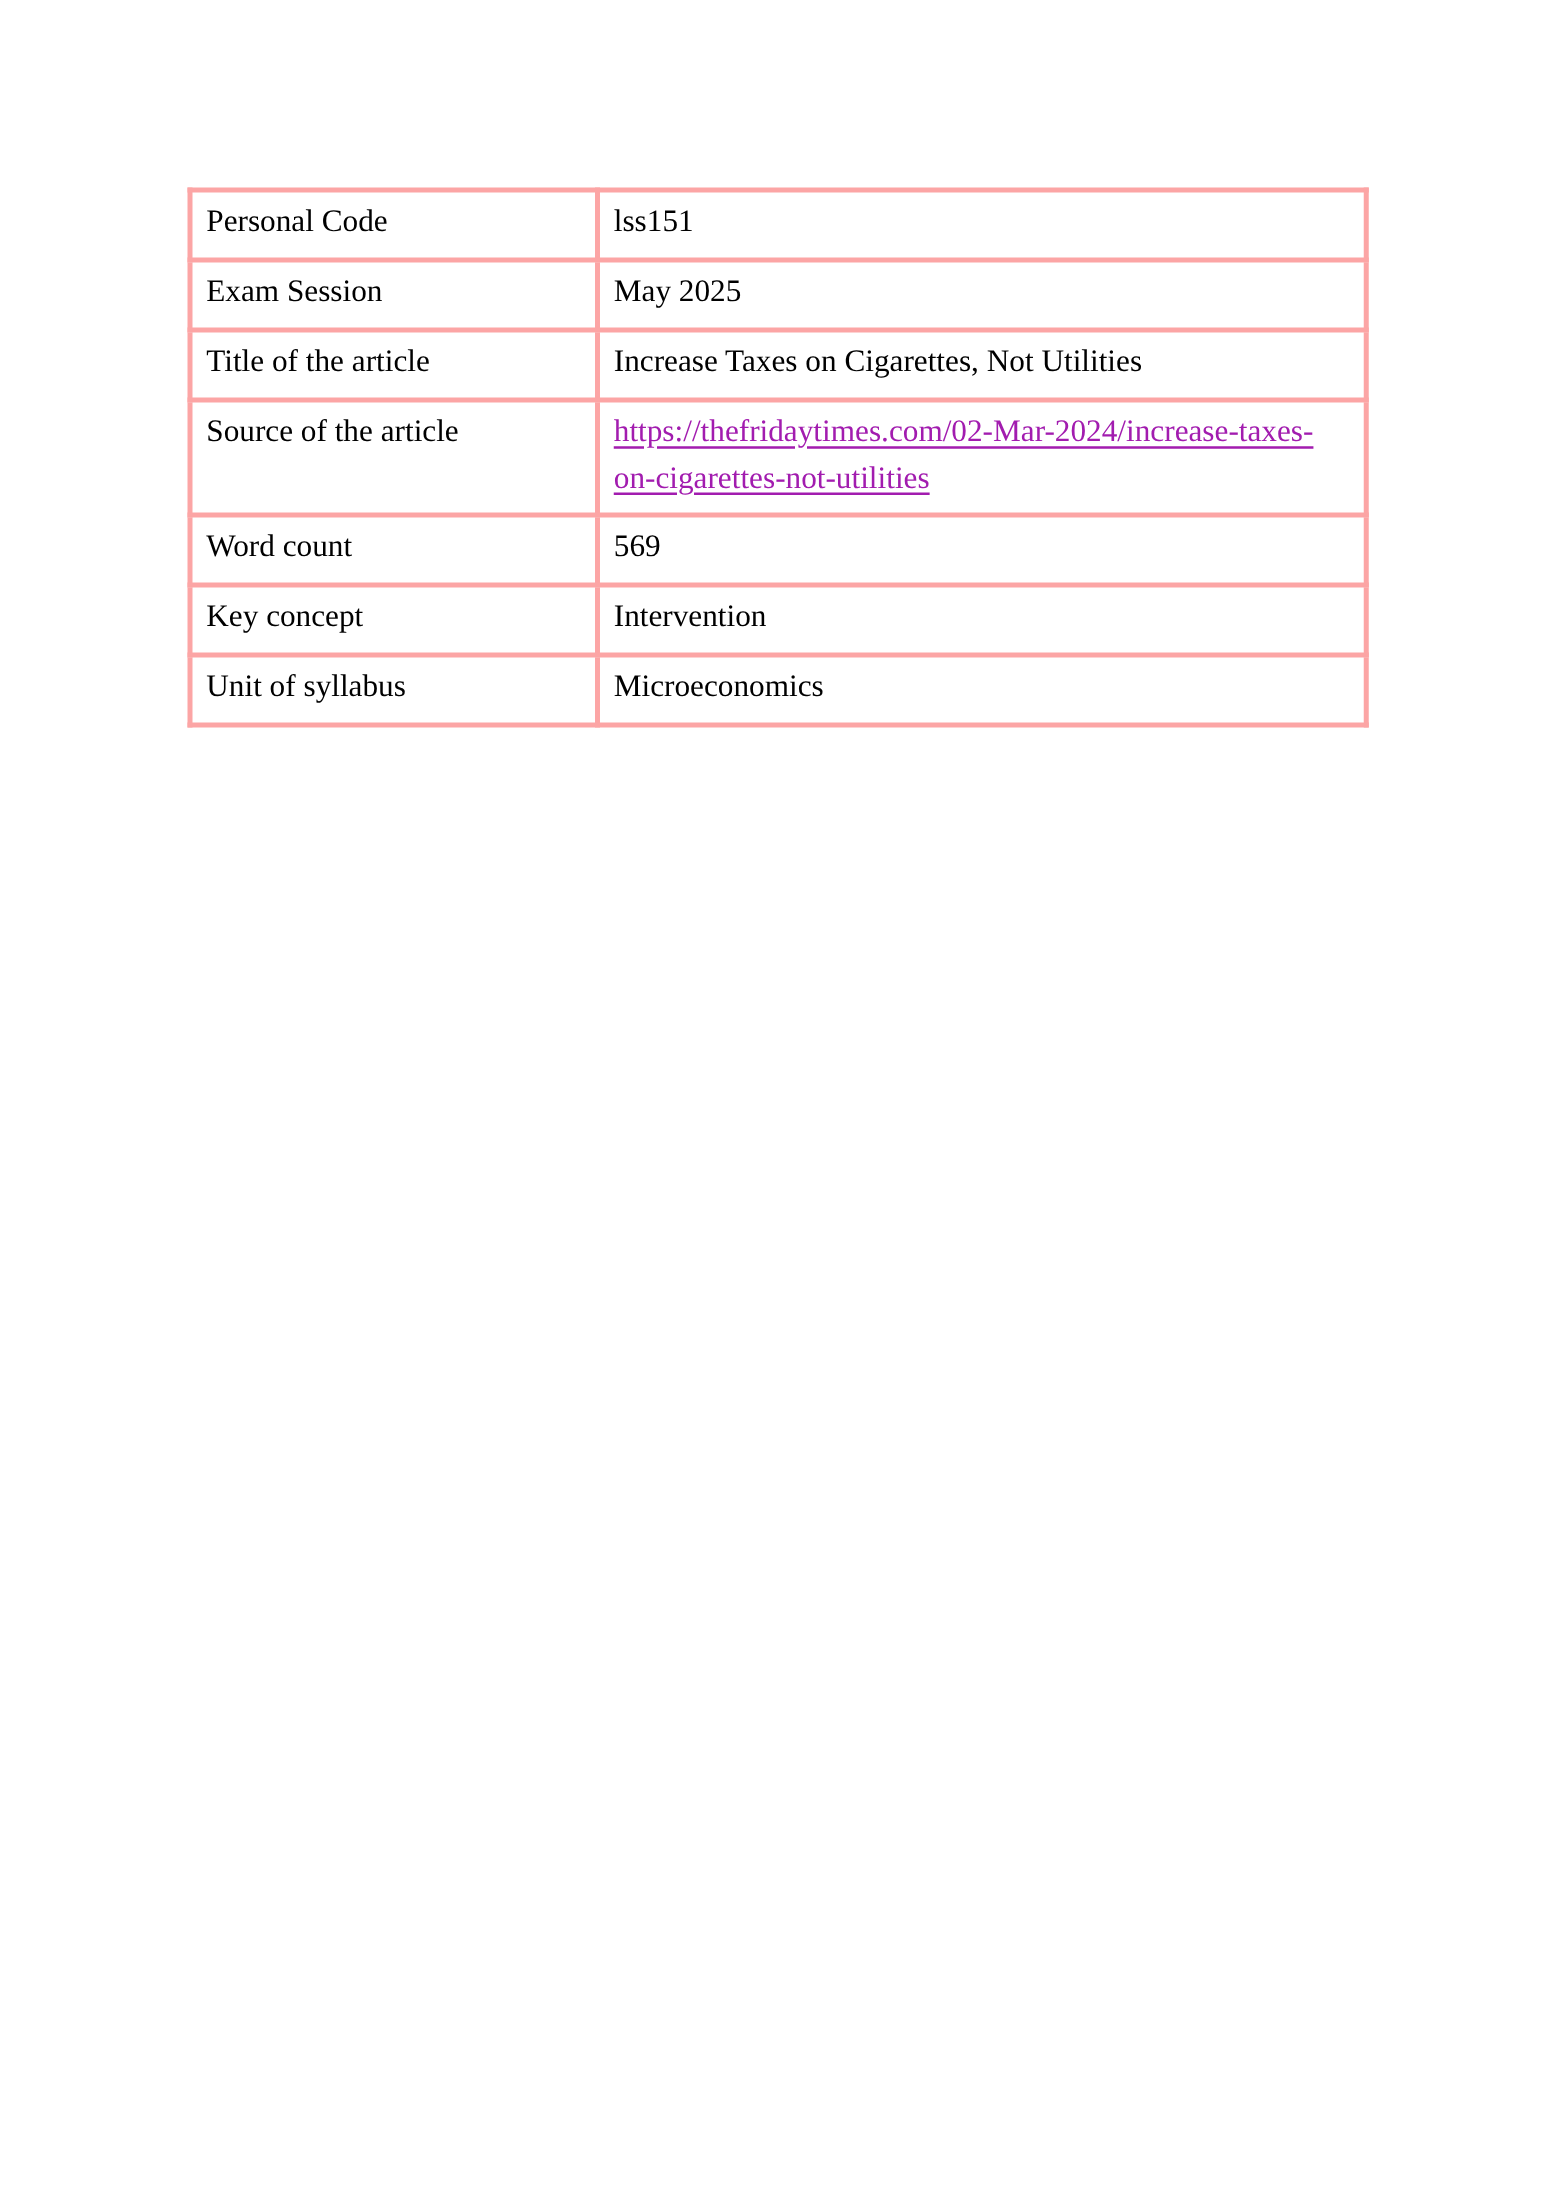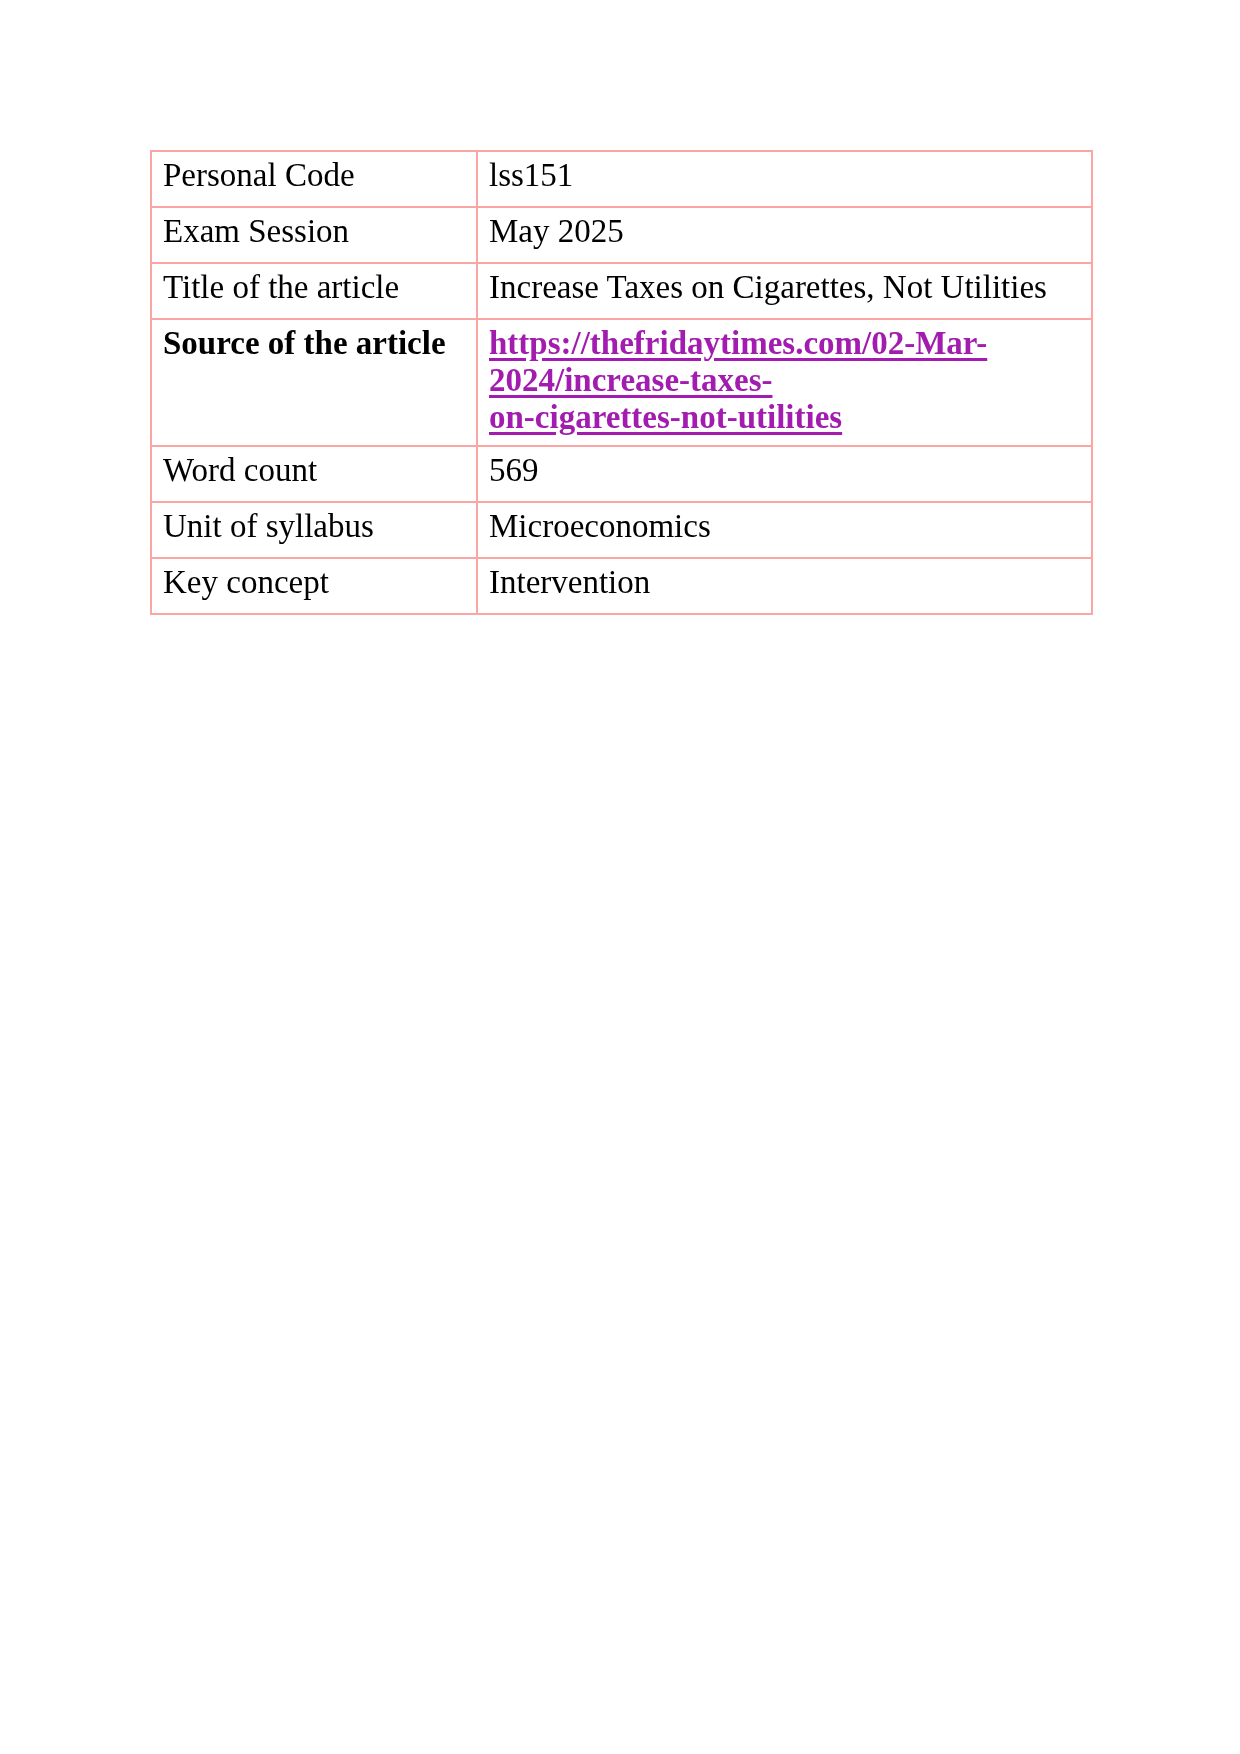--- a/index.html
+++ b/index.html
@@ -19,33 +19,32 @@
     position: absolute;
     left: 150px;
     top: 150px;
     width: 941px;
     border-collapse: collapse;
     table-layout: fixed;
   }
   col.c-label { width: 326px; }
   col.c-value { width: 615px; }
   td {
-    border: 2px solid #fca5a5;
+    border: 4px solid #fca5a5;
     vertical-align: top;
     padding: 5px 18px 9px 11px;
     height: 56px;
     box-sizing: border-box;
-    font-size: 33px;
+    font-size: 25px;
     line-height: 37px;
     white-space: normal;
     overflow: hidden;
   }
   tr.row-source td {
     height: 87px;
-    font-weight: bold;
   }
   .url {
     color: #a21caf;
     text-decoration: none;
     cursor: pointer;
   }
   .url-line {
     display: block;
     text-decoration: underline;
     text-underline-offset: 4px;
@@ -80,22 +79,22 @@
             <span class="url-line">https://thefridaytimes.com/02-Mar-2024/increase-taxes-</span>
             <span class="url-line">on-cigarettes-not-utilities</span>
           </a>
         </td>
       </tr>
       <tr>
         <td>Word count</td>
         <td>569</td>
       </tr>
       <tr>
+        <td>Key concept</td>
+        <td>Intervention</td>
+      </tr>
+      <tr>
         <td>Unit of syllabus</td>
         <td>Microeconomics</td>
-      </tr>
-      <tr>
-        <td>Key concept</td>
-        <td>Intervention</td>
       </tr>
     </tbody>
   </table>
 </div>
 
 </body></html>

